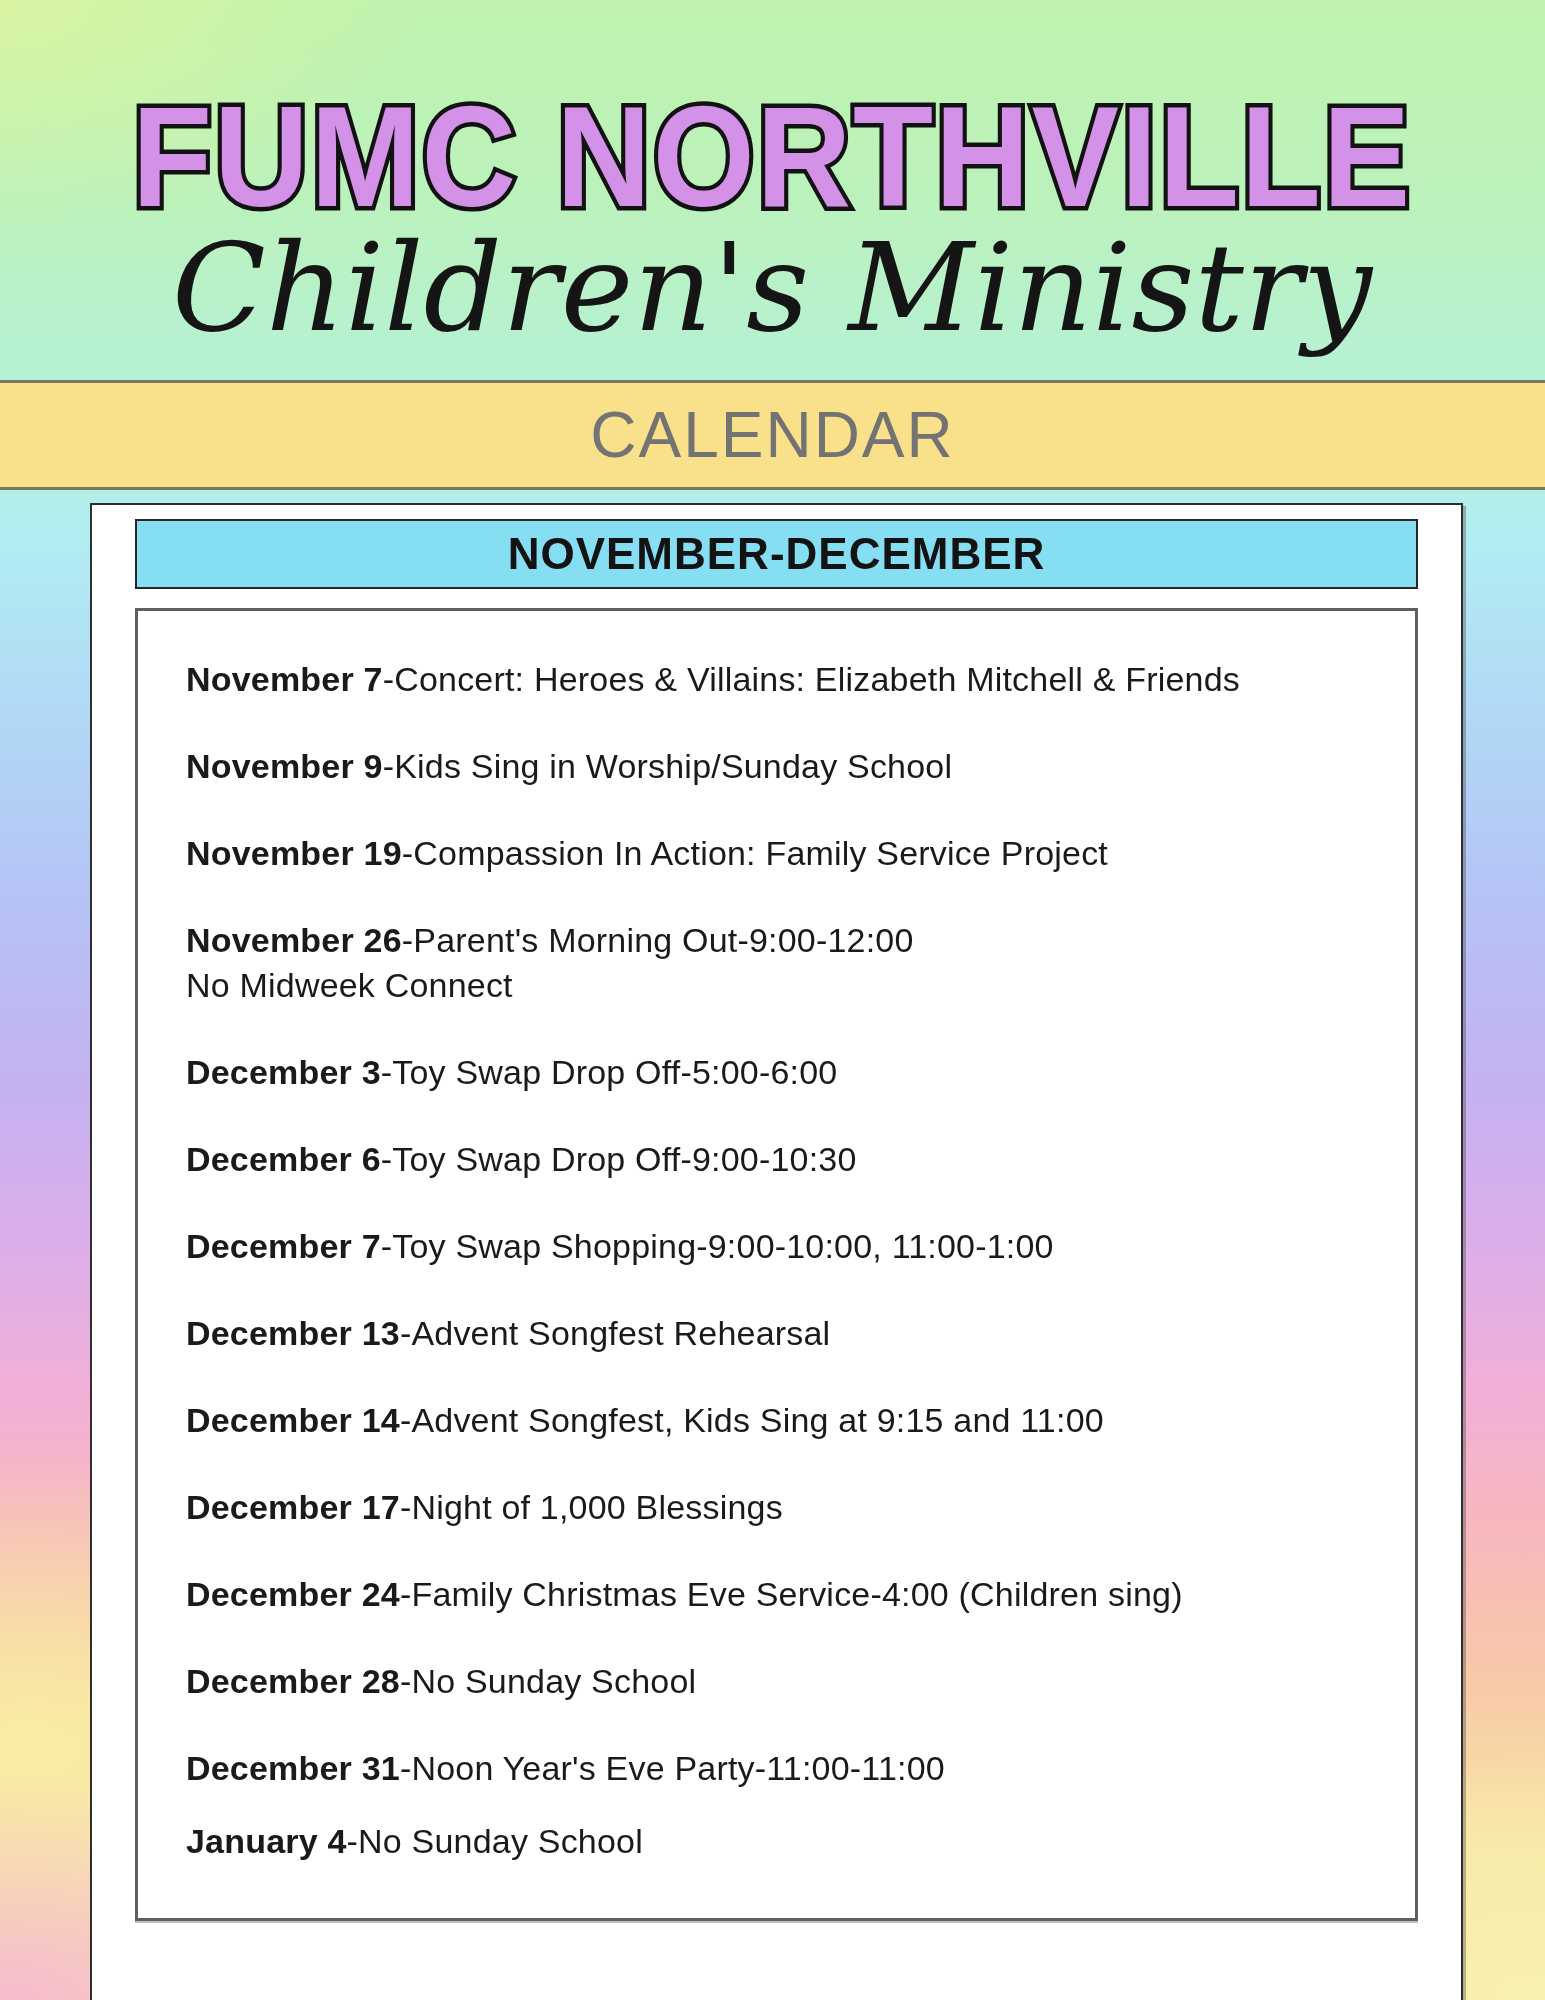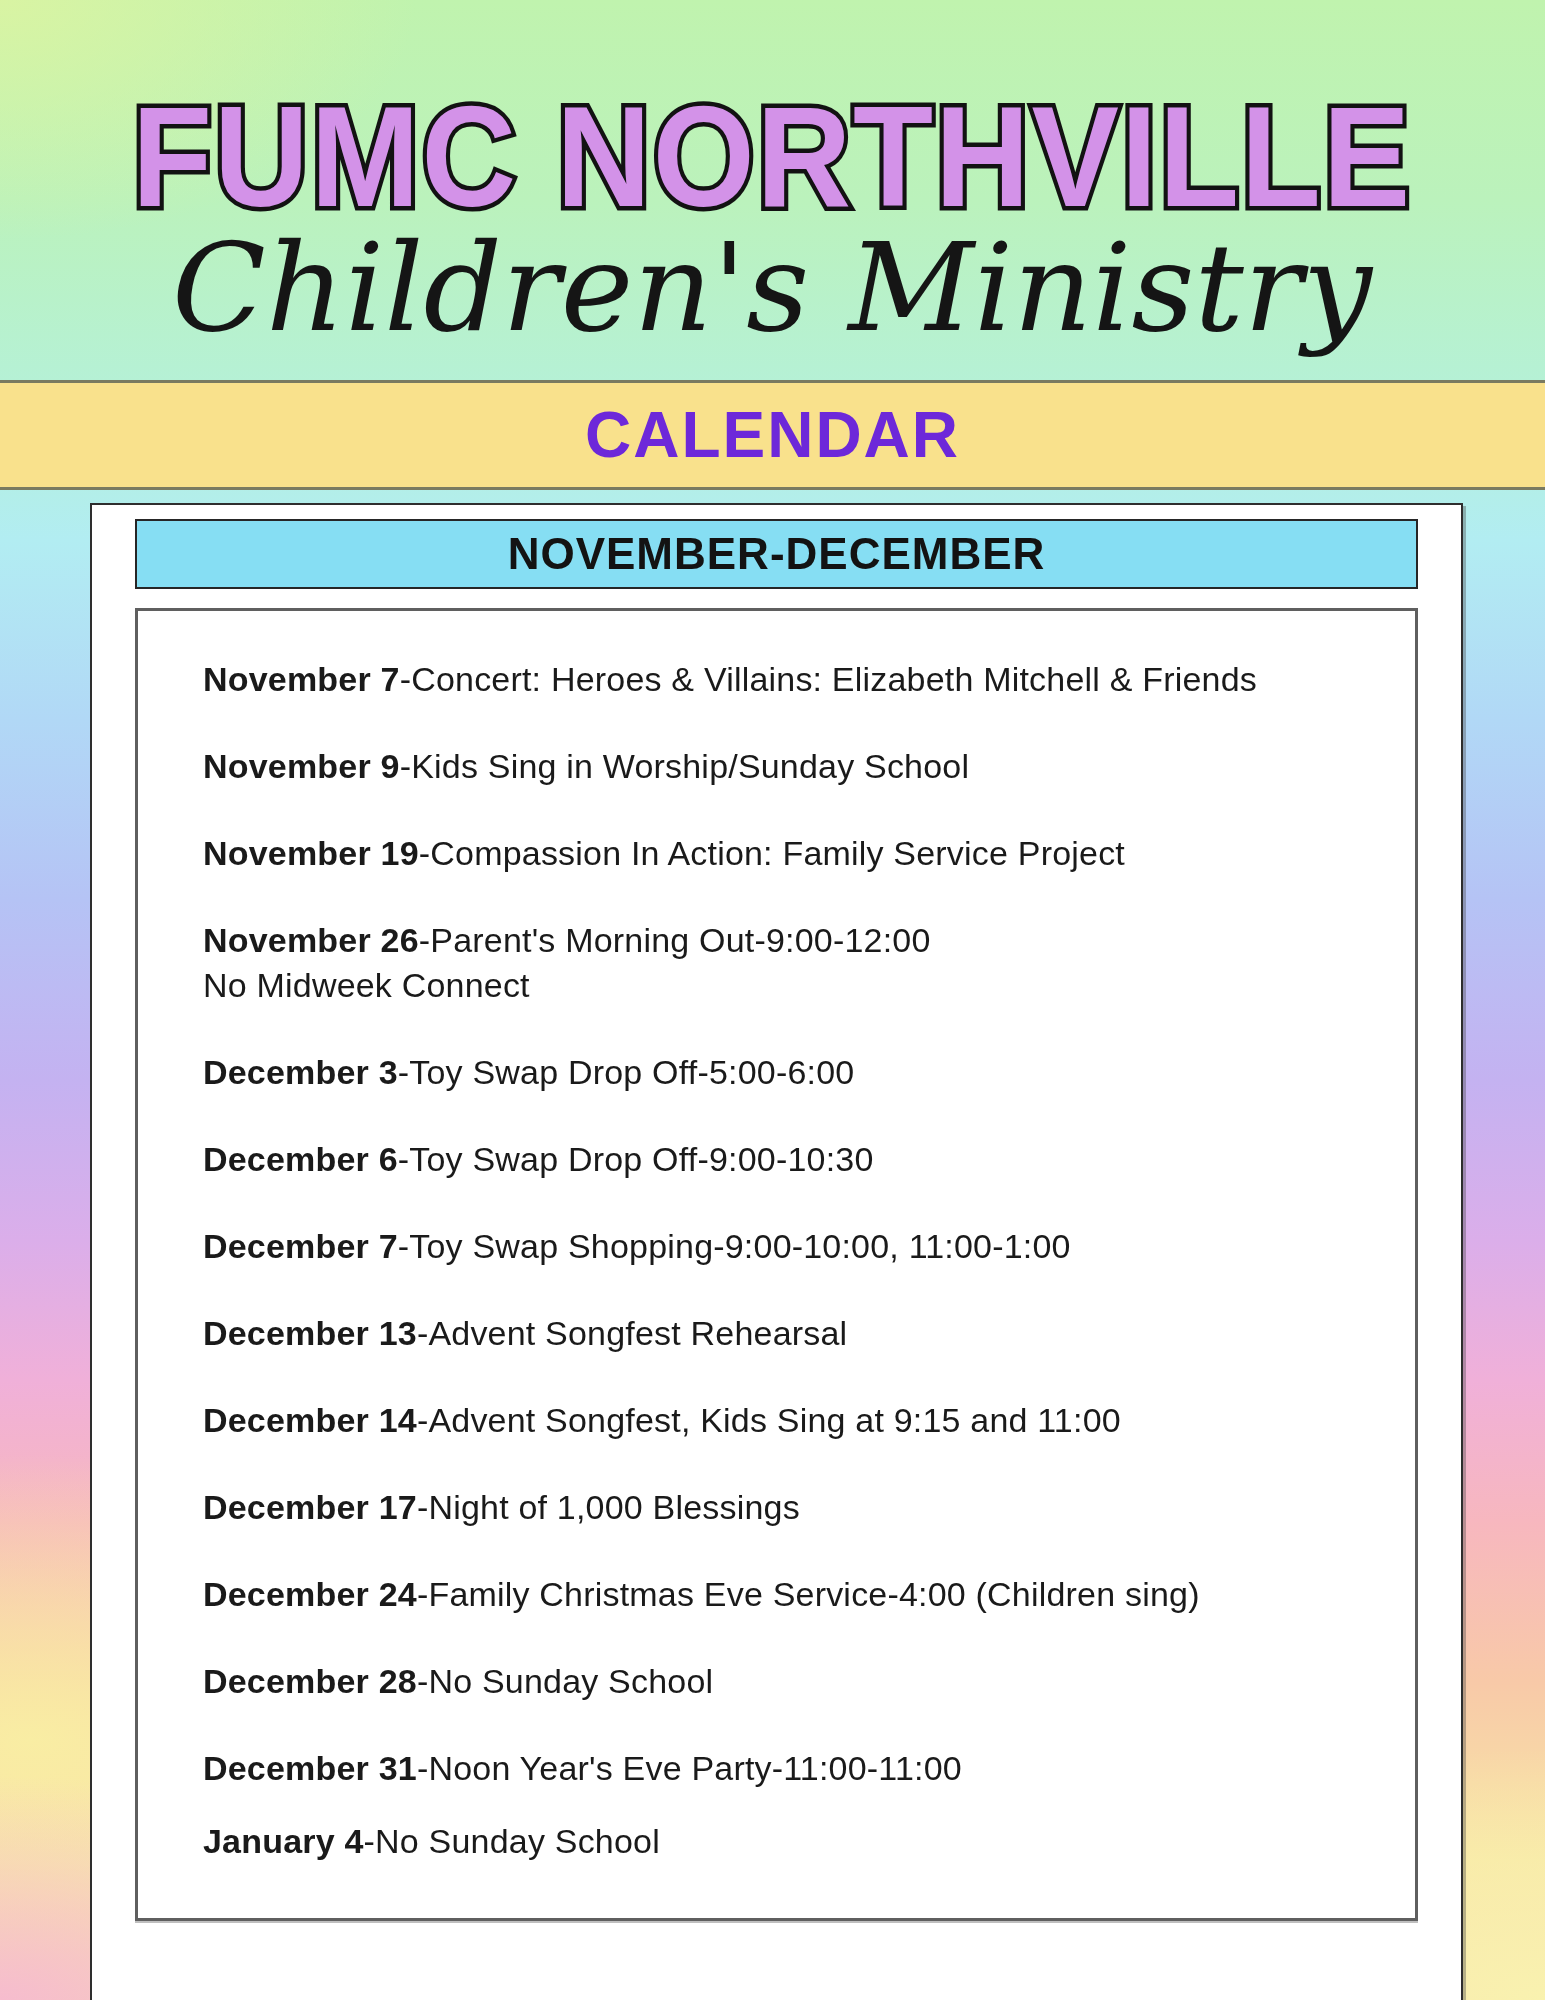--- a/index.html
+++ b/index.html
@@ -45,22 +45,22 @@
     top: 380px; left: 0;
     width: 100%; height: 110px;
     box-sizing: border-box;
     background: #f9e18c;
     border-top: 3px solid #7a7a60;
     border-bottom: 3px solid #7a7a60;
     display: flex; align-items: center; justify-content: center;
   }
   .banner-label {
     font-size: 64px;
-    font-weight: bold;
-    color: #6d28d9;
+    font-weight: normal;
+    color: #737373;
     letter-spacing: 2px;
   }
 
   
   .card {
     position: absolute;
     top: 503px; left: 90px;
     width: 1373px; height: 1848px;
     box-sizing: border-box;
     background: #ffffff;
@@ -83,21 +83,21 @@
     letter-spacing: 1px;
   }
 
   .events-box {
     box-sizing: border-box;
     margin-top: 19px;
     height: 1313px;
     border: 3px solid #5f5f5f;
     box-shadow: 0 2px 0 rgba(0,0,0,0.25);
     background: #ffffff;
-    padding: 46px 30px 0 65px;
+    padding: 46px 30px 0 48px;
     overflow: hidden;
   }
 
   .event { margin-bottom: 42px; }
   .event.tight { margin-bottom: 28px; }
   .event:last-child { margin-bottom: 8px; }
   .event .line {
     margin: 0;
     font-size: 34px;
     line-height: 45px;

